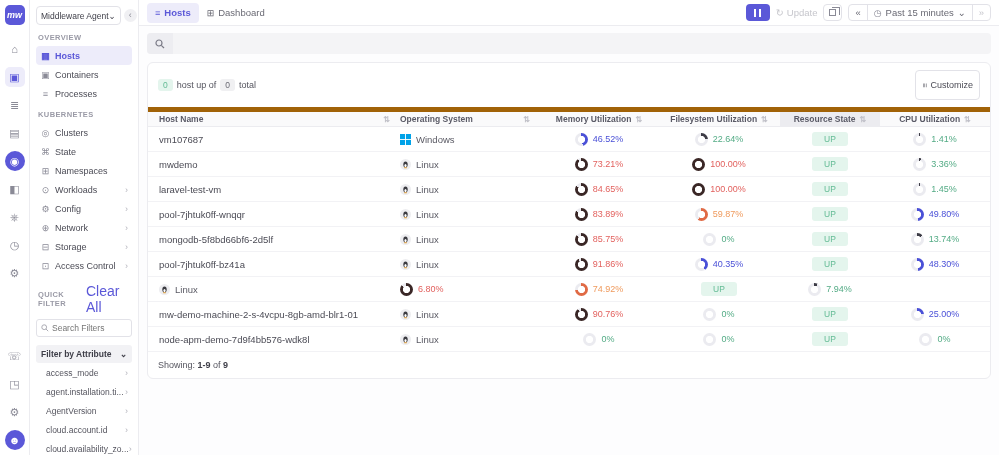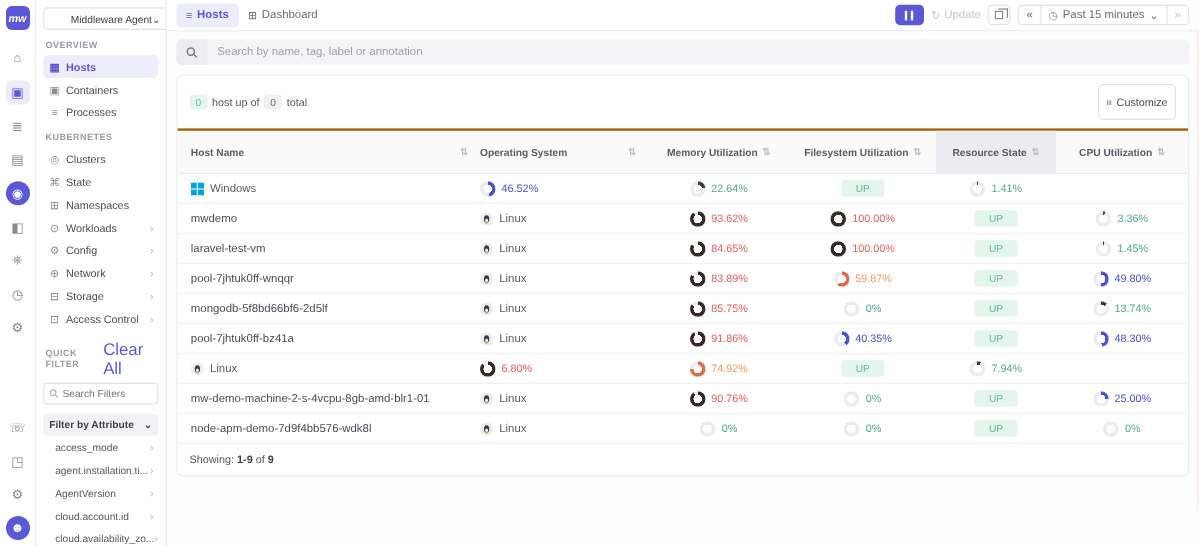--- a/index.html
+++ b/index.html
@@ -1,32 +1,32 @@
 <!DOCTYPE html>
 <html><head>
 <meta charset="utf-8">
 <style>
   * { box-sizing: border-box; margin: 0; padding: 0; }
   html,body { background:#e9e9ee; }
   body { font-family: "Liberation Sans", sans-serif; }
-  .app { width:999px; height:455px; background:#fca5a5; display:flex; overflow:hidden; font-size:10px; color:#4b4b55; }
+  .app { width:999px; height:455px; background:#ec4899; display:flex; overflow:hidden; font-size:10px; color:#4b4b55; }
 
   
   .rail { width:30px; flex:0 0 30px; border-right:1px solid #ececf0; display:flex; flex-direction:column; align-items:center; padding:5px 0; background:#fff; }
   .logo { width:20px; height:20px; border-radius:5px; background:#5b58d8; color:#fff; font-weight:bold; font-style:italic; font-size:9px; display:flex; align-items:center; justify-content:center; margin-bottom:14px; }
   .rail-group { display:flex; flex-direction:column; align-items:center; gap:8px; }
   .rail-icon { width:20px; height:20px; border-radius:5px; display:flex; align-items:center; justify-content:center; color:#8a8a96; font-size:11px; cursor:pointer; }
   .rail-icon.active { background:#edecfa; color:#5b58d8; }
   .rail-icon.accent { background:#5b58d8; color:#fff; border-radius:50%; }
   .rail-spacer { flex:1; }
 
   
   .sidebar { width:109px; flex:0 0 109px; border-right:1px solid #ececf0; padding:6px 6px 0 6px; position:relative; overflow:hidden; background:#fff; }
   .org-row { display:flex; align-items:center; margin-bottom:8px; }
-  .org-select { flex:1; border:1px solid #e2e2e8; border-radius:4px; height:19px; display:flex; align-items:center; justify-content:space-between; padding:0 22px; font-size:8.5px; color:#3e3e48; cursor:pointer; white-space:nowrap; }
+  .org-select { flex:1; border:1px solid #e2e2e8; border-radius:4px; height:19px; display:flex; align-items:center; justify-content:space-between; padding:0 4px; font-size:8.5px; color:#3e3e48; cursor:pointer; white-space:nowrap; }
   .collapse-btn { width:13px; height:13px; border-radius:50%; background:#f0f0f3; color:#8a8a96; font-size:9px; line-height:12px; text-align:center; margin-left:3px; cursor:pointer; flex:0 0 13px; }
   .sec-title { font-size:7.5px; font-weight:bold; letter-spacing:.4px; color:#9a9aa6; margin:7px 2px 4px 2px; }
   .nav-item { display:flex; align-items:center; gap:4px; height:19px; padding:0 4px; border-radius:4px; font-size:9px; color:#4b4b55; cursor:pointer; }
   .nav-item.active { background:#edecfa; color:#5b58d8; font-weight:bold; }
   .nav-icon { font-size:9px; color:#8a8a96; width:11px; text-align:center; }
   .nav-item.active .nav-icon { color:#5b58d8; }
   .nav-chev { margin-left:auto; color:#b4b4bc; font-size:9px; }
   .qf-row { display:flex; align-items:center; justify-content:space-between; margin:8px 2px 4px 2px; }
   .qf-title { font-size:7.5px; font-weight:bold; letter-spacing:.4px; color:#9a9aa6; }
   .clear-all { font-size:14px; color:#5b58d8; cursor:pointer; }
@@ -63,21 +63,21 @@
   .card { background:#fff; border:1px solid #ececf0; border-radius:6px; }
   .card-top { display:flex; align-items:center; padding:7px 10px; }
   .summary { display:flex; align-items:center; gap:4px; font-size:9px; color:#55555f; }
   .count-badge { border-radius:3px; padding:1px 5px; font-size:8.5px; }
   .count-badge.green { background:#e4f5ed; color:#64bb95; }
   .count-badge.gray { background:#f0f0f2; color:#6a6a74; }
   .customize-btn { margin-left:auto; display:flex; align-items:center; gap:4px; border:1px solid #e2e2e8; border-radius:4px; height:30px; padding:0 6px; font-size:9px; color:#4b4b55; cursor:pointer; }
   .tune-icon { display:inline-block; transform:rotate(90deg); font-size:8px; color:#6a6a74; }
 
   .trow { display:flex; align-items:center; }
-  .thead { background:#fafafb; border-top:2px solid #a16207; border-bottom:1px solid #ececf0; height:38px;justify-content:flex-end; }
+  .thead { background:#fafafb; border-top:5px solid #a16207; border-bottom:1px solid #ececf0; height:20px;justify-content:flex-end; }
   .th { font-size:8.5px; font-weight:bold; color:#5a5a66; display:flex; align-items:center; height:100%; }
   .sort-icon { color:#c0c0c8; font-size:8px; margin-left:4px; cursor:pointer; }
   .trow > :nth-child(1) { flex:0 0 252px; padding-left:11px; justify-content:flex-start; }
   .trow > :nth-child(2) { flex:0 0 140px; justify-content:flex-start; }
   .trow > :nth-child(3) { flex:0 0 118px; justify-content:center; }
   .trow > :nth-child(4) { flex:0 0 122px; justify-content:center; }
   .trow > :nth-child(5) { flex:0 0 100px; justify-content:center; }
   .trow > :nth-child(6) { flex:1 1 auto; justify-content:center; }
   .th.hl { background:#ececf0; }
   .th:nth-child(1) .sort-icon, .th:nth-child(2) .sort-icon { margin-left:auto; margin-right:10px; }
@@ -259,21 +259,20 @@
     </div>
 
     <div class="content">
       <div class="searchbar">
         <div class="search-icon-box">
           <svg width="10" height="10" viewBox="0 0 10 10">
               <circle cx="4" cy="4" r="3" fill="none" stroke="#7a7a86" stroke-width="1.2"></circle>
               <line x1="6.3" y1="6.3" x2="9" y2="9" stroke="#7a7a86" stroke-width="1.2"></line>
             </svg>
         </div>
-        <input placeholder="Search by name, tag, label or annotation" style="">
       </div>
 
       <div class="card">
         <div class="card-top">
           <div class="summary">
             <span class="count-badge green">0</span>
             <span>host up of</span>
             <span class="count-badge gray">0</span>
             <span>total</span>
           </div>
@@ -304,20 +303,23 @@
               <span class="sort-icon">⇅</span>
             </div>
             <div class="th">
               <span>CPU Utilization</span>
               <span class="sort-icon">⇅</span>
             </div>
           </div>
         <div>
             <div class="trow tr">
               <div class="td">
+                <span class="host-name">vm107687</span>
+              </div>
+              <div class="td">
                 <svg width="11" height="11" viewBox="0 0 12 12">
                   <rect x="0" y="0" width="5.5" height="5.5" fill="#00a2e8"></rect>
                   <rect x="6.5" y="0" width="5.5" height="5.5" fill="#00a2e8"></rect>
                   <rect x="0" y="6.5" width="5.5" height="5.5" fill="#00a2e8"></rect>
                   <rect x="6.5" y="6.5" width="5.5" height="5.5" fill="#00a2e8"></rect>
                 </svg>
                 <span class="os-label">Windows</span>
               </div>
               <div class="td">
                 <span class="donut" style="background: radial-gradient(closest-side, rgb(255, 255, 255) 55%, transparent 56%, transparent 100%), conic-gradient(rgb(74, 80, 215) 46.52%, rgb(235, 235, 240) 0deg);"></span>
@@ -343,21 +345,21 @@
                 <svg width="11" height="11" viewBox="0 0 12 12">
                   <circle cx="6" cy="6" r="6" fill="#ededf0"></circle>
                   <ellipse cx="6" cy="6" rx="2.4" ry="3.4" fill="#3a3a40"></ellipse>
                   <ellipse cx="6" cy="7.2" rx="1.2" ry="1.7" fill="#fff"></ellipse>
                   <rect x="4.6" y="9" width="2.8" height="1.1" fill="#f0a93c"></rect>
                 </svg>
                 <span class="os-label">Linux</span>
               </div>
               <div class="td">
                 <span class="donut" style="background: radial-gradient(closest-side, rgb(255, 255, 255) 55%, transparent 56%, transparent 100%), conic-gradient(rgb(58, 39, 38) 90.47%, rgb(235, 235, 240) 0deg);"></span>
-                <span class="pct-label" style="color: rgb(226, 97, 94);">93.62%</span>
+                <span class="pct-label" style="color: rgb(226, 97, 94);">73.21%</span>
               </div>
               <div class="td">
                 <span class="donut" style="background: radial-gradient(closest-side, rgb(255, 255, 255) 55%, transparent 56%, transparent 100%), conic-gradient(rgb(58, 39, 38) 100%, rgb(235, 235, 240) 0deg);"></span>
                 <span class="pct-label" style="color: rgb(226, 97, 94);">100.00%</span>
               </div>
               <div class="td">
                 <span class="up-badge">UP</span>
               </div>
               <div class="td">
                 <span class="donut" style="background: radial-gradient(closest-side, rgb(255, 255, 255) 55%, transparent 56%, transparent 100%), conic-gradient(rgb(61, 60, 70) 3.36%, rgb(235, 235, 240) 0deg);"></span>

